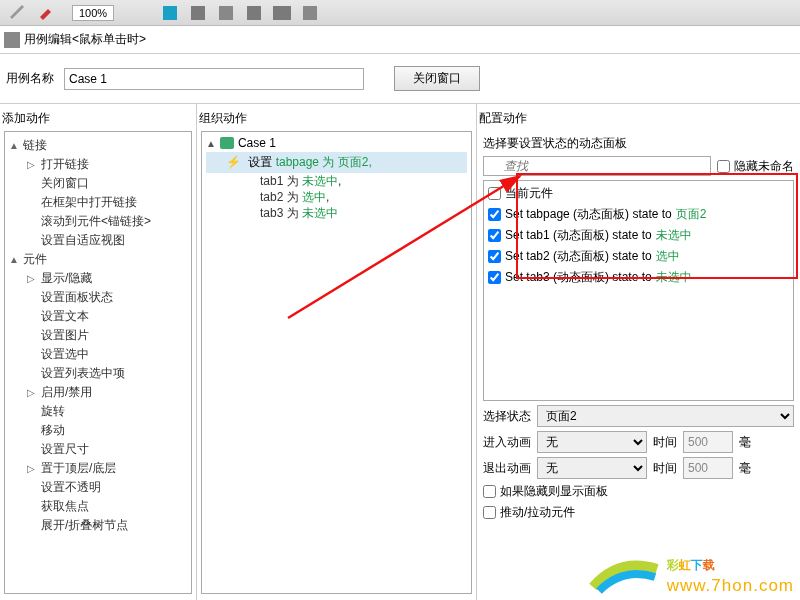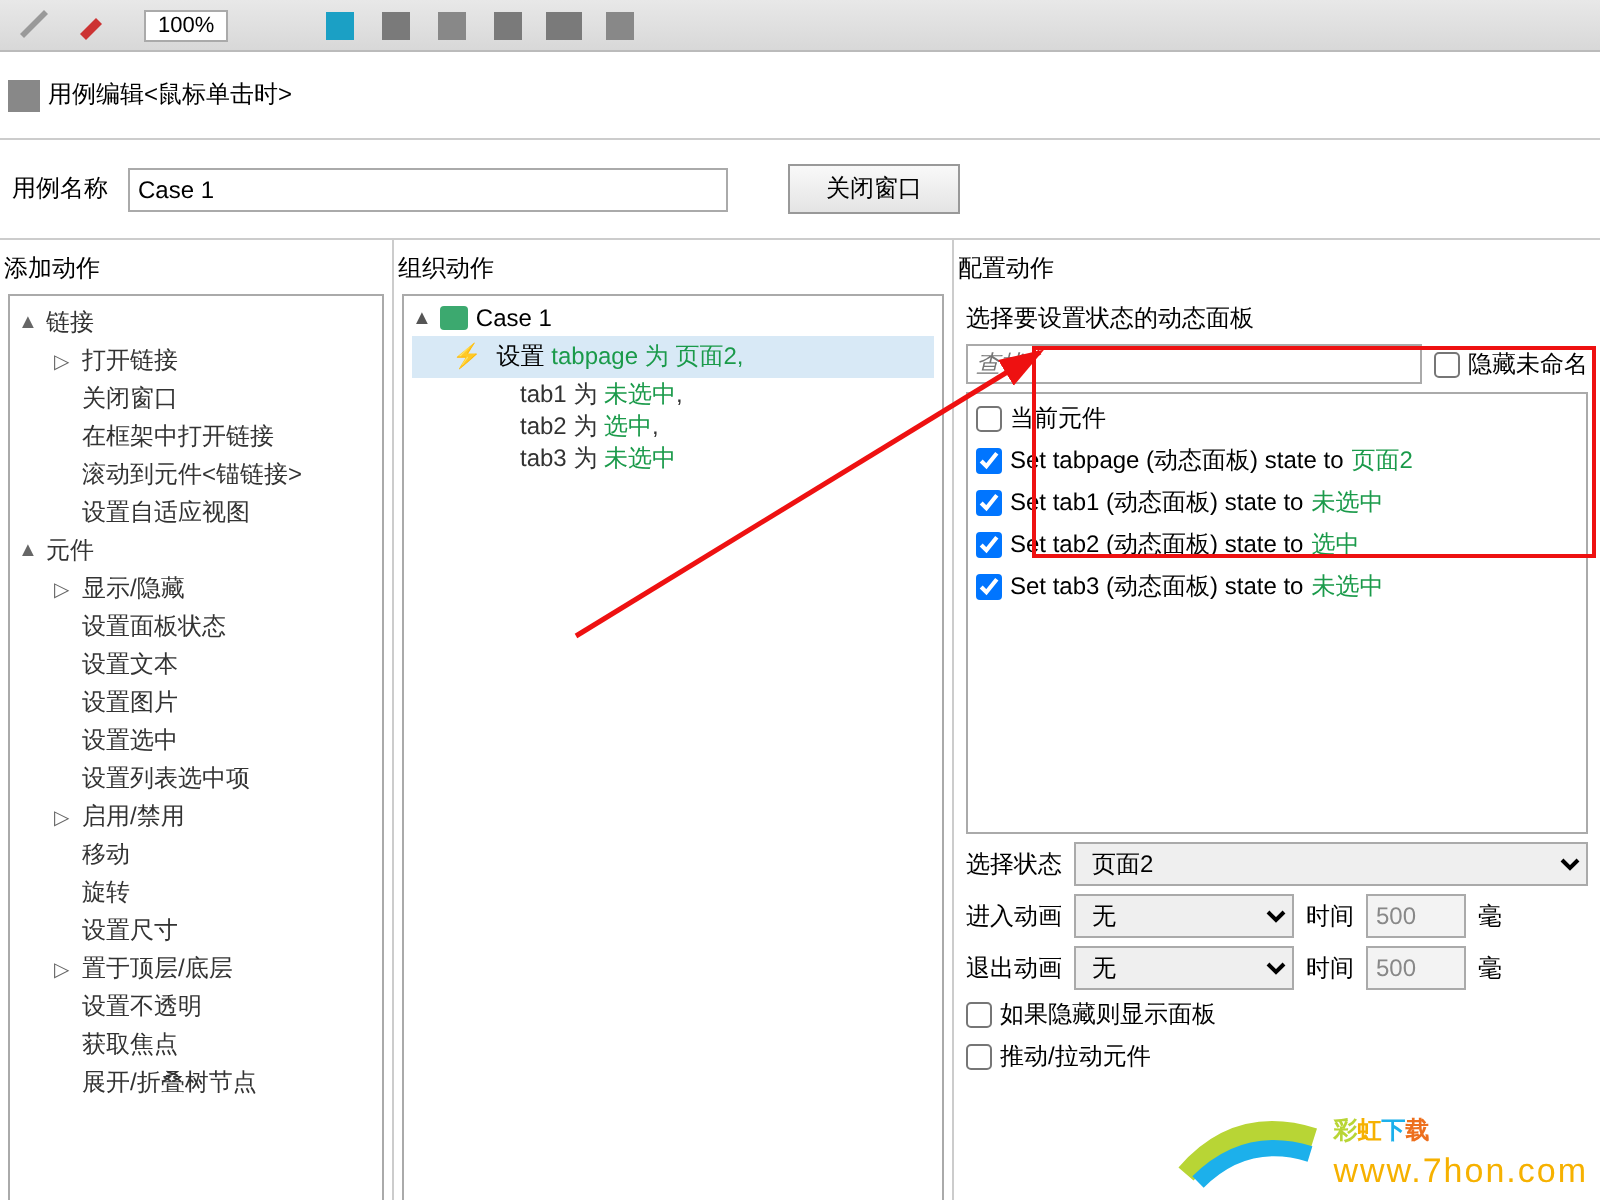--- a/index.html
+++ b/index.html
@@ -2,21 +2,21 @@
 <html><head>
 <meta charset="utf-8">
 <style>
 * { box-sizing: border-box; margin: 0; padding: 0; font-family: "Microsoft YaHei", Arial, sans-serif; font-size: 12px; }
 body { background: #fff; width: 800px; height: 600px; overflow: hidden; position: relative; }
 .toolbar { height: 26px; background: linear-gradient(#e8e8e8, #d8d8d8); border-bottom: 1px solid #bbb; display: flex; align-items: center; padding: 0 6px; gap: 4px; }
 .toolbar .tb-ico { width: 24px; height: 20px; display: inline-flex; align-items: center; justify-content: center; }
 .toolbar .zoom { background: #fff; border: 1px solid #aaa; padding: 1px 6px; font-size: 11px; margin: 0 40px 0 10px; }
 .toolbar .sq { width: 14px; height: 14px; background: #1ba0c5; display: inline-block; }
 .toolbar .sq2 { width: 14px; height: 14px; background: #7a7a7a; display: inline-block; }
-.header { height: 44px; border-bottom: 1px solid #ccc; display: flex; align-items: center; padding: 0 4px; }
+.header { height: 28px; border-bottom: 1px solid #ccc; display: flex; align-items: center; padding: 0 4px; }
 .header .hicon { width: 16px; height: 16px; background: #888; margin-right: 4px; }
 .content { display: flex; flex-direction: column; height: calc(600px - 26px - 28px); }
 .namerow { display: flex; align-items: center; gap: 10px; padding: 12px 6px; border-bottom: 1px solid #ccc; }
 .namerow label { white-space: nowrap; }
 .namerow input[type=text] { border: 1px solid #aaa; padding: 2px 4px; width: 300px; height: 22px; }
 .namerow button { border: 1px solid #999; background: linear-gradient(#f9f9f9,#e4e4e4); padding: 3px 18px; margin-left: 20px; cursor: pointer; }
 .cols { display: flex; flex: 1; overflow: hidden; }
 .col { border-right: 1px solid #ccc; display: flex; flex-direction: column; }
 .col:last-child { border-right: none; }
 .col-h { padding: 6px 6px 4px 2px; }
@@ -34,21 +34,21 @@
 .orgcase .caseline { display: flex; align-items: center; gap: 4px; }
 .orgcase .caseline .tri { color: #555; font-size: 10px; }
 .orgcase .caseline .cico { width: 14px; height: 12px; background: #3ca96f; border-radius: 2px; }
 .orgcase .sel { background: #d8e9f6; padding: 2px 2px 2px 20px; margin-top: 2px; }
 .orgcase .sel .bolt { color: #777; margin-right: 4px; }
 .orgcase .sel .gr { color: #1a9a4a; }
 .orgcase .subl { padding-left: 54px; color: #333; line-height: 16px; }
 .orgcase .subl .gr { color: #1a9a4a; }
 .cfg { padding: 4px 6px; }
 .cfg .row { display: flex; align-items: center; gap: 6px; margin: 4px 0; }
-.cfg input[type=text].search { border: 1px solid #aaa; flex: 1; padding: 2px 4px; height: 20px; font-style: italic; color: #888; }
+.cfg input[type=text].search { border: 1px solid #aaa; flex: 1; padding: 2px 20px; height: 20px; font-style: italic; color: #888; }
 .cfg .cb { display: inline-flex; align-items: center; gap: 4px; }
 .cfg .list { border: 1px solid #aaa; padding: 2px 2px 2px 4px; }
 .cfg .list .litm { display: flex; align-items: center; gap: 4px; padding: 2px 0; white-space: nowrap; }
 .cfg .list .litm .gr { color: #1a9a4a; }
 .redbox { position: absolute; border: 2px solid #e11; pointer-events: none; }
 .arrow-line { position: absolute; pointer-events: none; }
 .cfg label.small { white-space: nowrap; }
 .cfg select, .cfg input.short { border: 1px solid #aaa; height: 22px; padding: 1px 4px; }
 .cfg select { width: 110px; }
 .cfg input.short { width: 50px; background: #f3f3f3; color: #888; }
@@ -164,25 +164,25 @@
           <div class="node lvl3">
               <span class="arw"></span>
               <span>设置列表选中项</span>
             </div>
           <div class="node lvl2">
               <span class="arw">▷</span>
               <span>启用/禁用</span>
             </div>
           <div class="node lvl3">
               <span class="arw"></span>
+              <span>旋转</span>
+            </div>
+          <div class="node lvl3">
+              <span class="arw"></span>
               <span>移动</span>
-            </div>
-          <div class="node lvl3">
-              <span class="arw"></span>
-              <span>旋转</span>
             </div>
           <div class="node lvl3">
               <span class="arw"></span>
               <span>设置尺寸</span>
             </div>
           <div class="node lvl2">
               <span class="arw">▷</span>
               <span>置于顶层/底层</span>
             </div>
           <div class="node lvl3">

